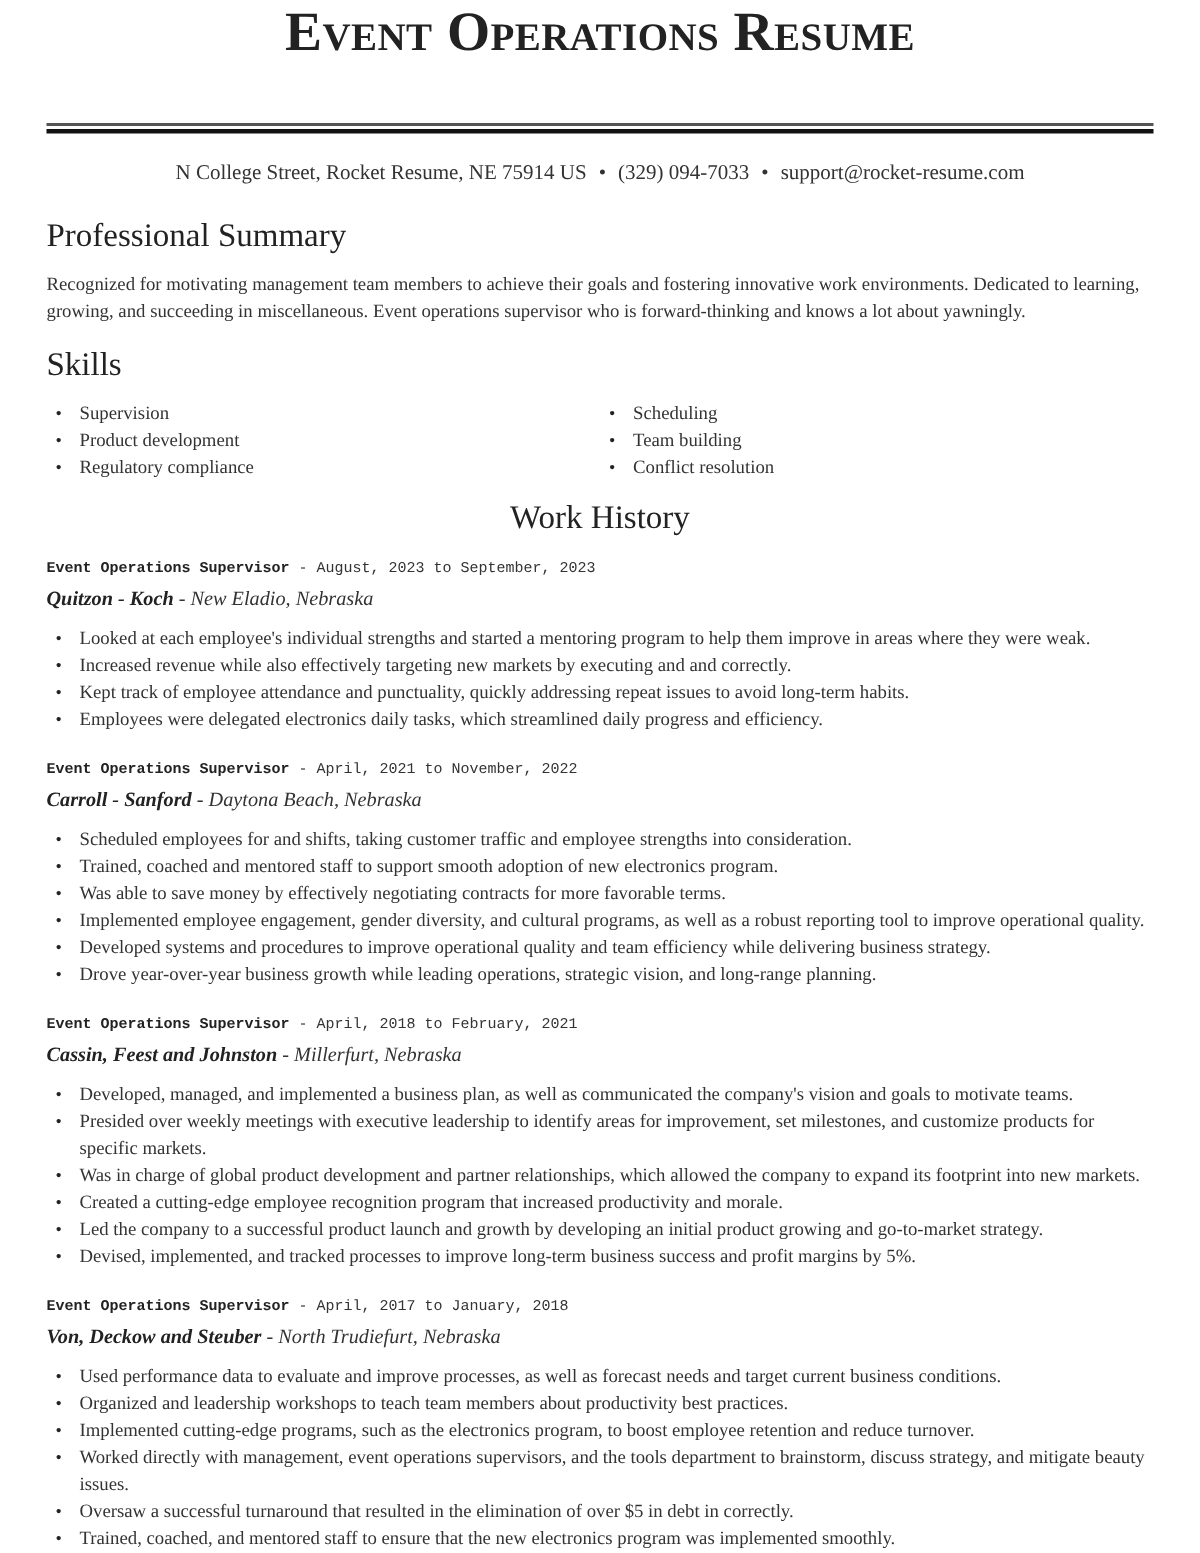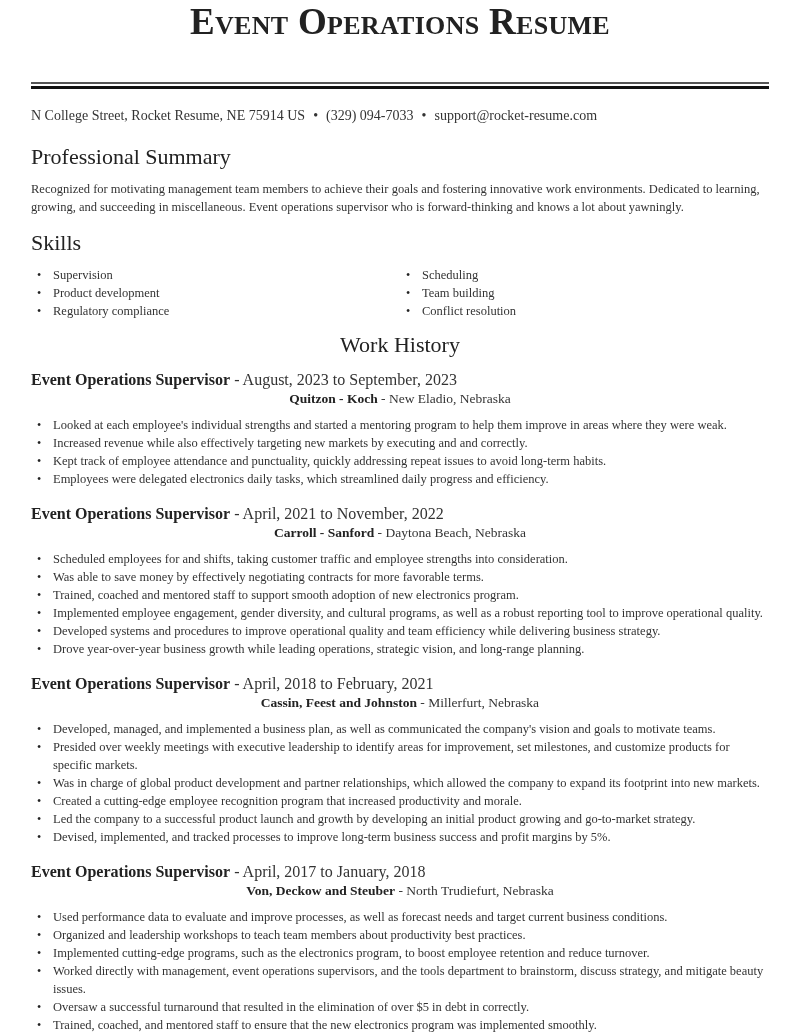--- a/index.html
+++ b/index.html
@@ -13,21 +13,21 @@
     font-variant: small-caps;
     font-size: 37px;
     letter-spacing: 0.3px;
     color: #222222;
     height: 78px;
     line-height: 44px;
   }
   .rule-top { height: 2px; background: #555555; margin-top: 4px; }
   .rule-bottom { height: 3px; background: #111111; margin-top: 2px; }
   .contact {
-    text-align: left;
+    text-align: center;
     font-size: 14px;
     margin-top: 18px;
     line-height: 17px;
     color: #333333;
   }
   .contact .sep { margin: 0 8px; }
   h2 {
     font-weight: normal;
     font-size: 22px;
     color: #222222;
@@ -41,23 +41,23 @@
     color: #333333;
   }
   .skills-h { margin-top: 14px; }
   .skills { display: flex; margin-top: 10px; justify-content: flex-end; }
   .skills ul { flex: 1; list-style: none; }
   li.b { position: relative; padding-left: 22px; font-size: 12.5px; line-height: 18px; color: #333333; }
   li.b::before { content: "\2022"; position: absolute; left: 6px; top: 0; font-size: 12px; color: #222; }
   .work-h { margin-top: 12px; text-align: center; }
   .job { margin-top: 12px; }
   .job + .job { margin-top: 16px; }
-  .job-line { font-size: 16px; line-height: 19px; color: #333333; }
+  .job-line { font-size: 10px; line-height: 19px; color: #333333; font-family: Liberation Mono, monospace; }
   .job-line b { color: #222; }
-  .company-line { font-size: 13.5px; line-height: 19px; color: #333333; text-align: center; }
+  .company-line { font-size: 13.5px; line-height: 19px; font-style: italic; color: #333333; }
   .company-line b { color: #222; }
   .job ul { list-style: none; margin-top: 8px; }
 </style>
 </head>
 <body>
 
 <div class="page">
 
   <header>
     <div class="title">Event Operations Resume</div>
@@ -101,22 +101,22 @@
         <li class="b">Kept track of employee attendance and punctuality, quickly addressing repeat issues to avoid long-term habits.</li>
         <li class="b">Employees were delegated electronics daily tasks, which streamlined daily progress and efficiency.</li>
       </ul>
     </div>
 
     <div class="job">
       <div class="job-line"><b>Event Operations Supervisor</b><span> - </span><span>April, 2021 to November, 2022</span></div>
       <div class="company-line"><b>Carroll - Sanford</b><span> - </span><span>Daytona Beach, Nebraska</span></div>
       <ul>
         <li class="b">Scheduled employees for and shifts, taking customer traffic and employee strengths into consideration.</li>
+        <li class="b">Trained, coached and mentored staff to support smooth adoption of new electronics program.</li>
         <li class="b">Was able to save money by effectively negotiating contracts for more favorable terms.</li>
-        <li class="b">Trained, coached and mentored staff to support smooth adoption of new electronics program.</li>
         <li class="b">Implemented employee engagement, gender diversity, and cultural programs, as well as a robust reporting tool to improve operational quality.</li>
         <li class="b">Developed systems and procedures to improve operational quality and team efficiency while delivering business strategy.</li>
         <li class="b">Drove year-over-year business growth while leading operations, strategic vision, and long-range planning.</li>
       </ul>
     </div>
 
     <div class="job">
       <div class="job-line"><b>Event Operations Supervisor</b><span> - </span><span>April, 2018 to February, 2021</span></div>
       <div class="company-line"><b>Cassin, Feest and Johnston</b><span> - </span><span>Millerfurt, Nebraska</span></div>
       <ul>

